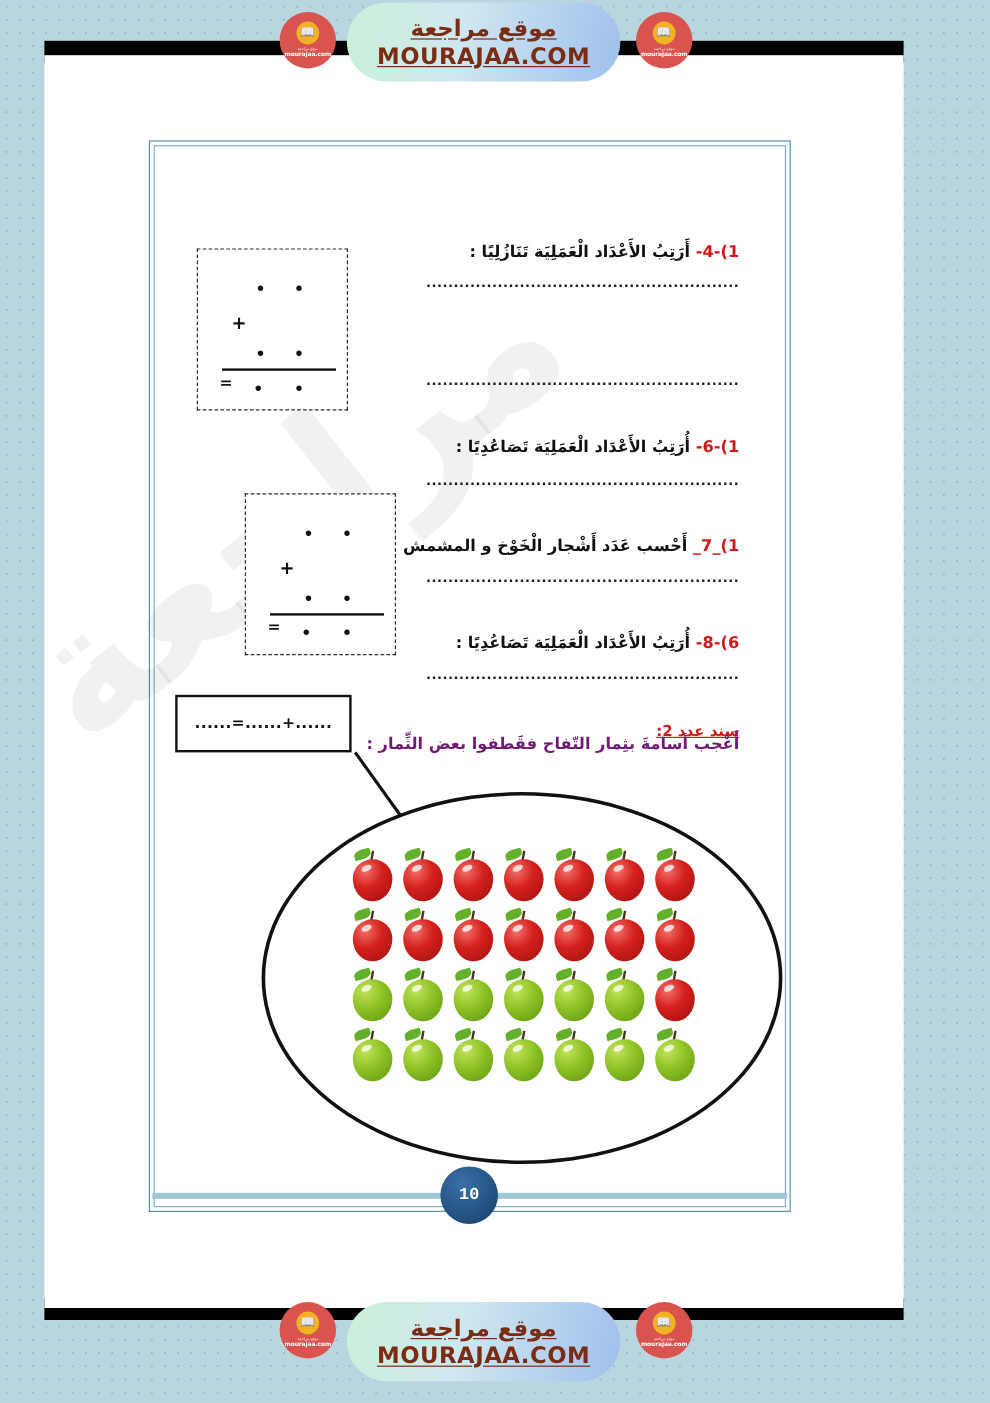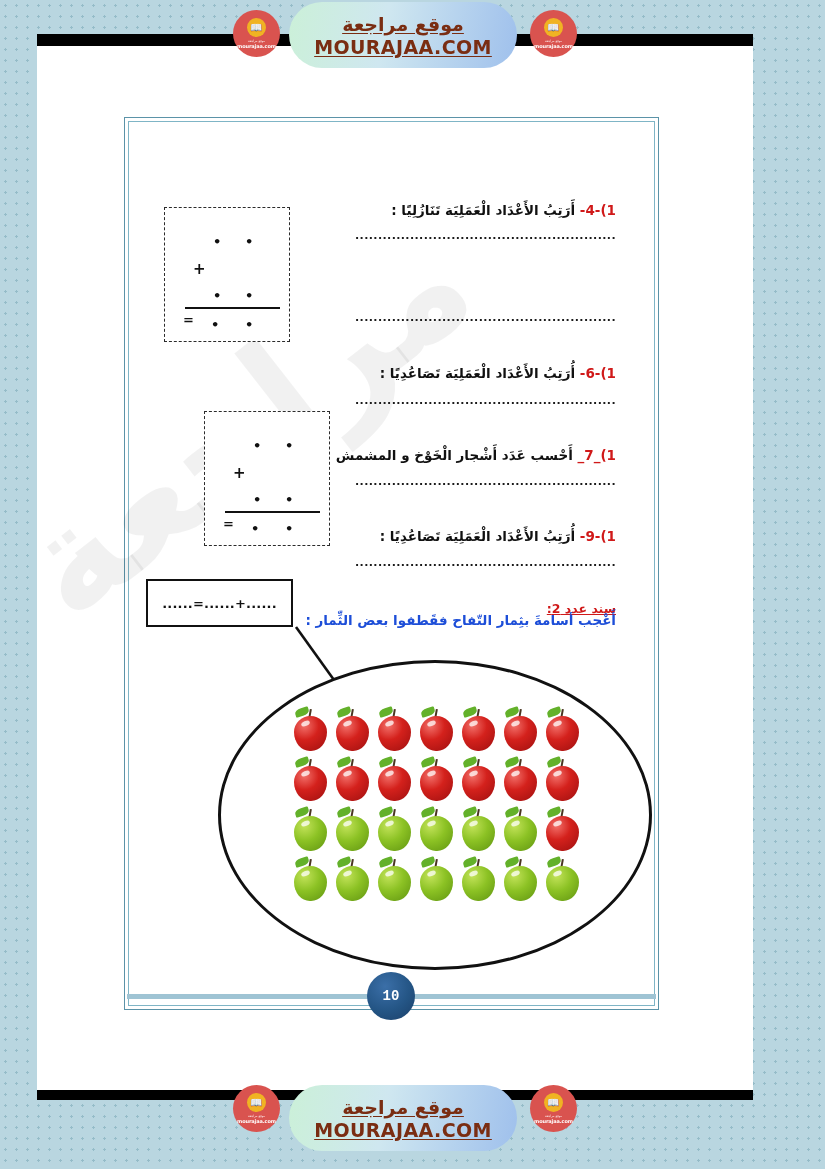--- a/index.html
+++ b/index.html
@@ -136,21 +136,21 @@
   }
 
   
   .sanad {
     position: absolute; right: 43px;
     direction: rtl; font-size: 12.5px; font-weight: 700;
     color: #d01919; text-decoration: underline;
   }
   .sentence {
     position: absolute; right: 43px;
-    direction: rtl; font-size: 13.5px; font-weight: 700; color: #1d4ed8;
+    direction: rtl; font-size: 13.5px; font-weight: 700; color: #701a75;
     white-space: nowrap;
   }
 
   
   .eqbox {
     position: absolute; left: 146px; top: 579px;
     width: 147px; height: 48px;
     border: 2.4px solid #111; background: #fff; z-index: 7;
     display: flex; align-items: center; justify-content: center;
   }
@@ -245,21 +245,21 @@
   </div>
   <div class="dots" style="top:277px; right:43px; width:275px;">.........................................................</div>
 
   <div class="qline" style="top:330px;">
     <span class="qnum">1)_7_</span>
     <span>أَحْسب عَدَد أَشْجار الْخَوْخ و المشمش :</span>
   </div>
   <div class="dots" style="top:358px; right:43px; width:275px;">.........................................................</div>
 
   <div class="qline" style="top:411px;">
-    <span class="qnum">1)-9-</span>
+    <span class="qnum">6)-8-</span>
     <span>أُرَتِبُ الأَعْدَاد الْعَمَلِيَة تَصَاعُدِيًا :</span>
   </div>
   <div class="dots" style="top:439px; right:43px; width:275px;">.........................................................</div>
 
   <div class="sanad" style="top:484px;">سند عدد 2:</div>
   <div class="sentence" style="top:495px;">أَعْجب أسامةَ  بثِمار التّفاح فقَطفوا بعض الثِّمار :</div>
 
   <div class="opbox" style="left:40px; top:90px; width:126px; height:135px;">
     <span class="cell" style="left:48px; top:27px;">•</span>
     <span class="cell" style="left:80px; top:27px;">•</span>

